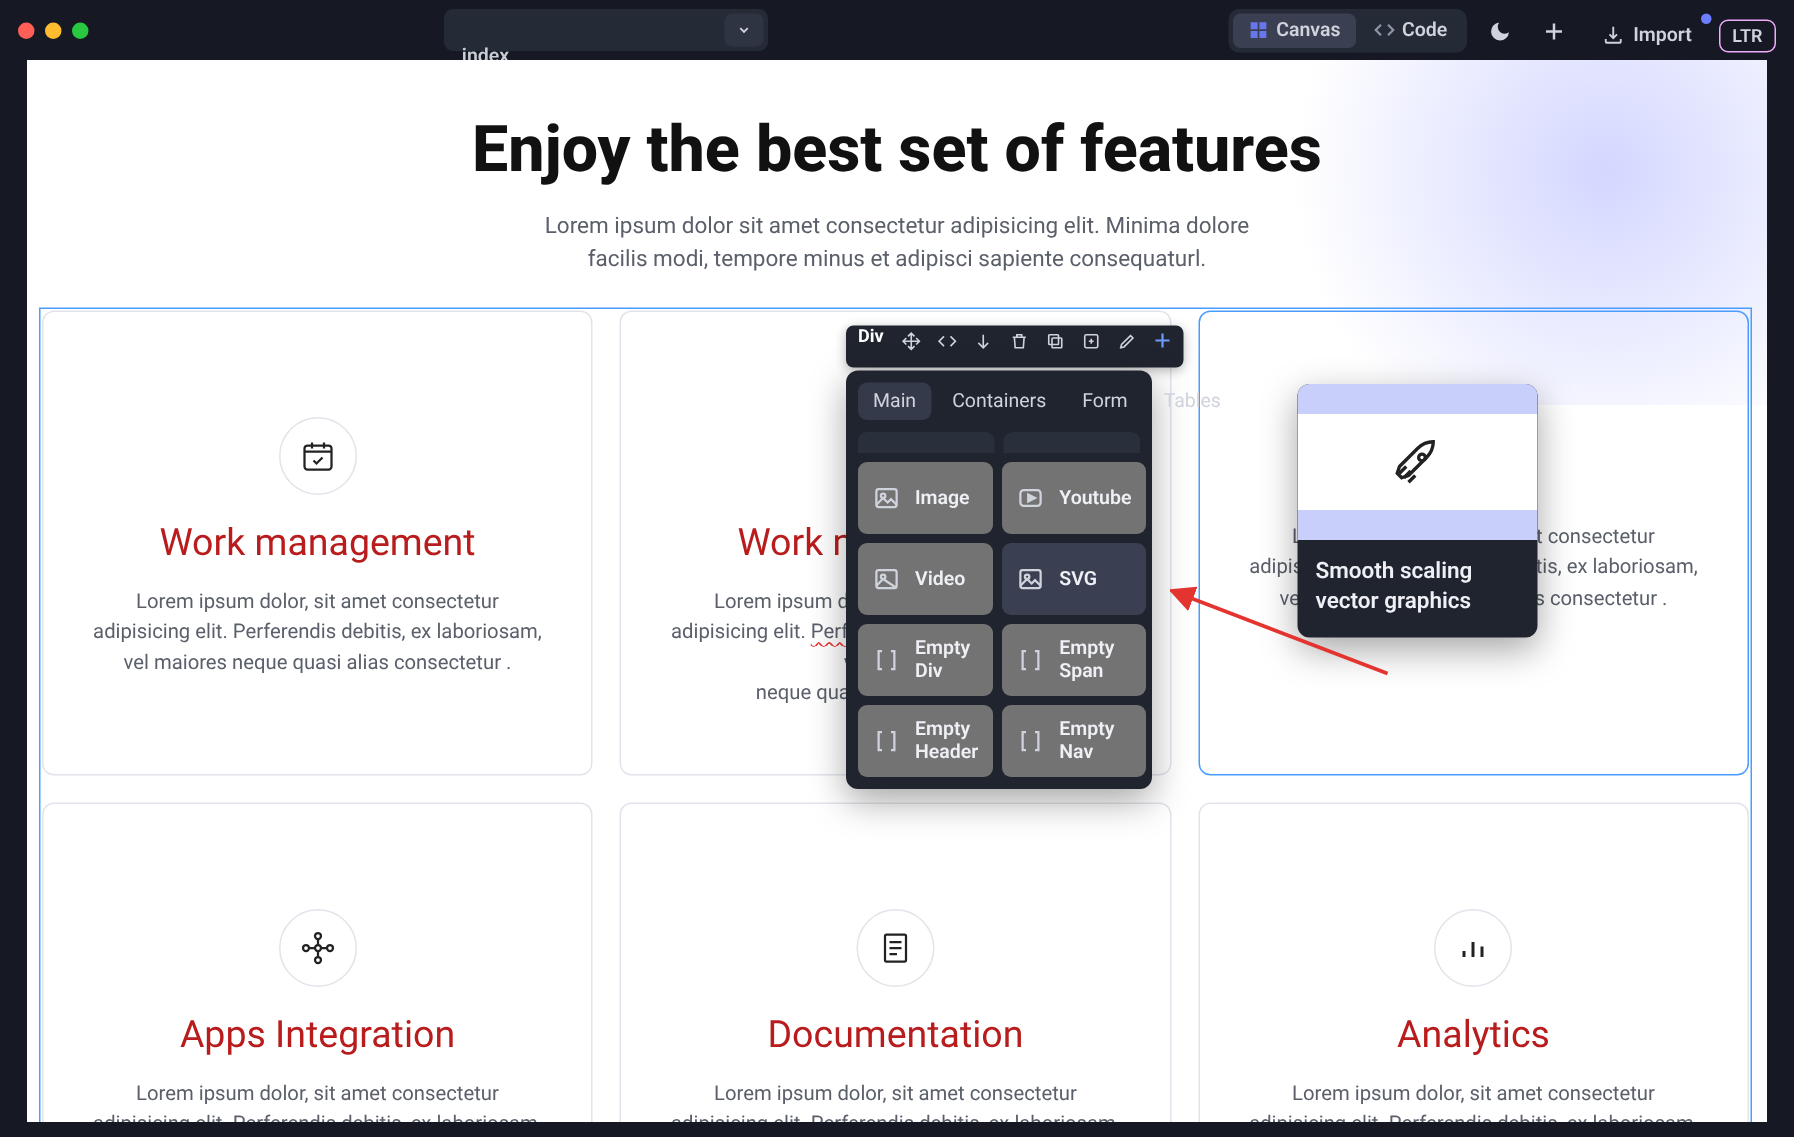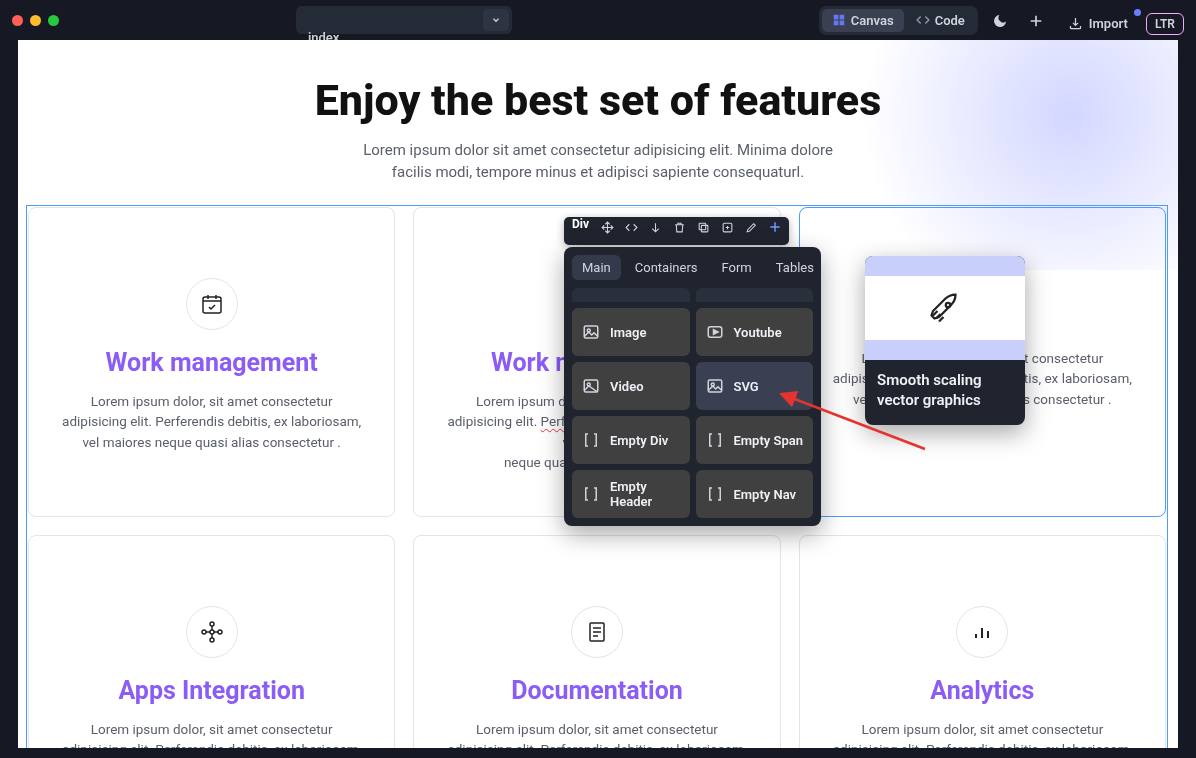--- a/index.html
+++ b/index.html
@@ -172,22 +172,22 @@
     border: 1px solid #e1e4ea;
     border-radius: 50%;
     margin: 0 auto 18px auto;
     display: flex;
     align-items: center;
     justify-content: center;
     color: #222;
   }
   .card h3 {
     font-size: 25px;
-    font-weight: 700;
-    color: #8b5cf6;
+    font-weight: 400;
+    color: #b91c1c;
     margin-bottom: 14px;
   }
   .card p {
     font-size: 13.5px;
     color: #5a5f6a;
     line-height: 1.5;
   }
   .card.selected { border-color: #4a9cff; }
 
   .squiggle {
@@ -223,21 +223,21 @@
     display: flex; align-items: center; justify-content: center;
     color: #cfd3dc;
   }
   .float-toolbar .tb-ic.plus { color: #6c9dff; }
 
   
   .insert-panel {
     position: absolute;
     top: 247px;
     left: 564px;
-    width: 257px;
+    width: 204px;
     background: #20242f;
     border-radius: 8px;
     padding: 8px;
     box-shadow: 0 8px 24px rgba(0,0,0,.35);
   }
   .tabs {
     display: flex;
     gap: 4px;
     margin-bottom: 8px;
   }
@@ -258,21 +258,21 @@
     flex: 1;
     background: #2a2f3c;
     border-radius: 6px 6px 0 0;
   }
   .grid2 {
     display: grid;
     grid-template-columns: 1fr 1fr;
     gap: 6px;
   }
   .item {
-    background: #404040;
+    background: #737373;
     border-radius: 6px;
     height: 48px;
     display: flex;
     align-items: center;
     gap: 10px;
     padding: 0 10px;
     color: #eef0f5;
     font-size: 13px;
     font-weight: 600;
   }

